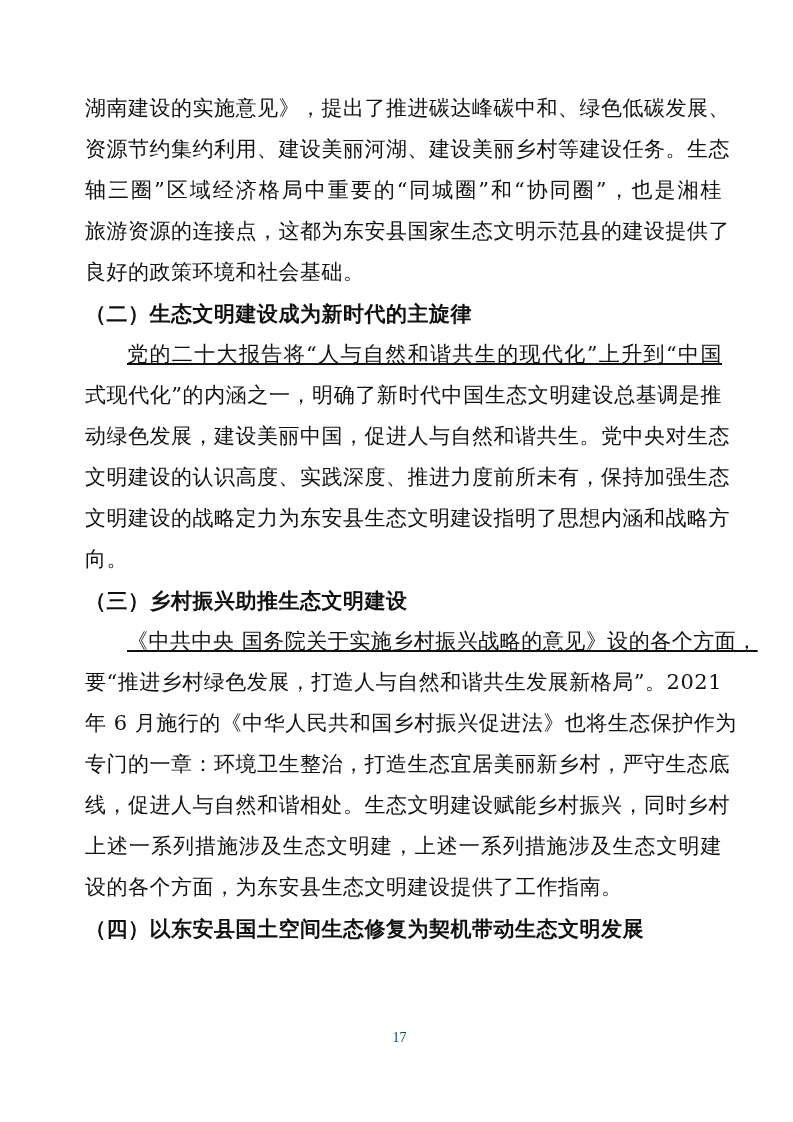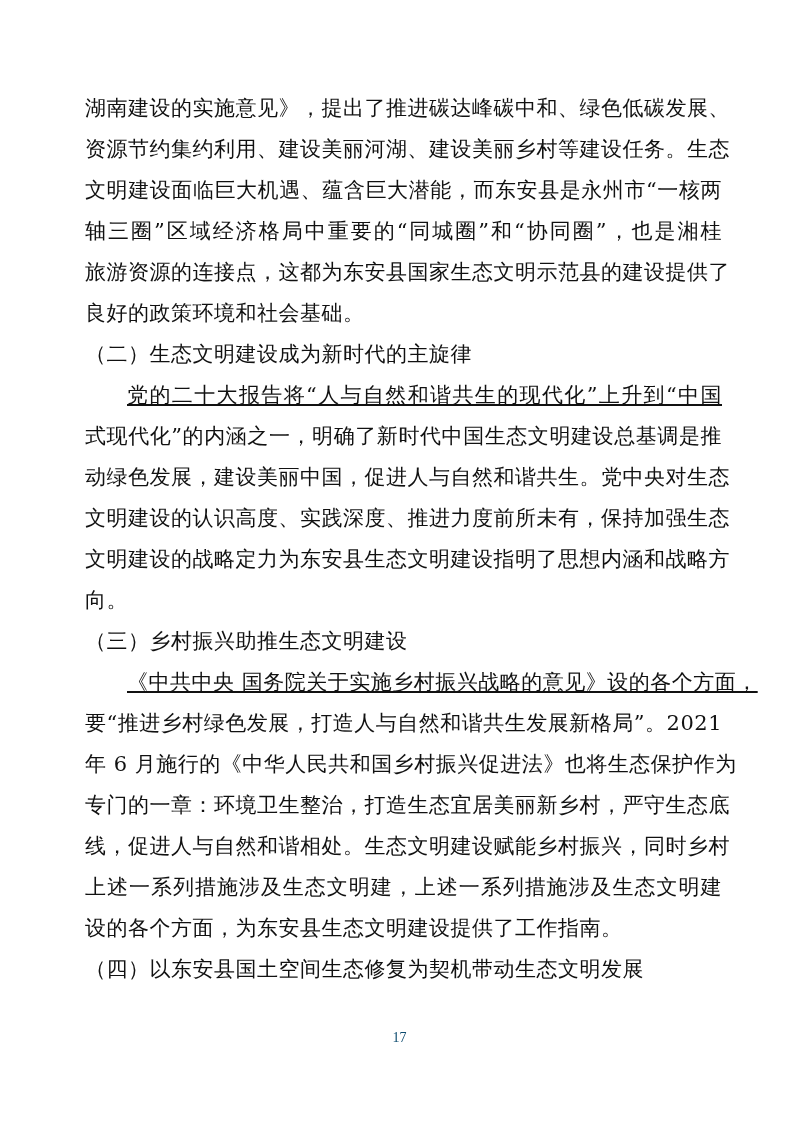--- a/index.html
+++ b/index.html
@@ -31,21 +31,21 @@
     letter-spacing: 0.5px;
   }
   .line.para-end {
     text-align-last: left;
   }
   .line.indent {
     text-indent: 42px;
     text-decoration: underline;
   }
   .line.heading {
-    font-weight: 400;
+    font-weight: 700;
     text-align: center;
     text-align-last: left;
     letter-spacing: 0.5px;
   }
   .page-number {
     position: absolute;
     top: 1028px;
     left: 3px;
     width: 100%;
     text-align: center;
@@ -56,21 +56,20 @@
   }
 </style>
 </head>
 <body>
 
 <div class="page">
   <div class="body-text">
 
     <div class="line">湖南建设的实施意见》，提出了推进碳达峰碳中和、绿色低碳发展、</div>
     <div class="line">资源节约集约利用、建设美丽河湖、建设美丽乡村等建设任务。生态</div>
-    <div class="line">文明建设面临巨大机遇、蕴含巨大潜能，而东安县是永州市“一核两</div>
     <div class="line">轴三圈”区域经济格局中重要的“同城圈”和“协同圈”，也是湘桂</div>
     <div class="line">旅游资源的连接点，这都为东安县国家生态文明示范县的建设提供了</div>
     <div class="line para-end">良好的政策环境和社会基础。</div>
 
     <div class="line heading">（二）生态文明建设成为新时代的主旋律</div>
 
     <div class="line indent">党的二十大报告将“人与自然和谐共生的现代化”上升到“中国</div>
     <div class="line">式现代化”的内涵之一，明确了新时代中国生态文明建设总基调是推</div>
     <div class="line">动绿色发展，建设美丽中国，促进人与自然和谐共生。党中央对生态</div>
     <div class="line">文明建设的认识高度、实践深度、推进力度前所未有，保持加强生态</div>

